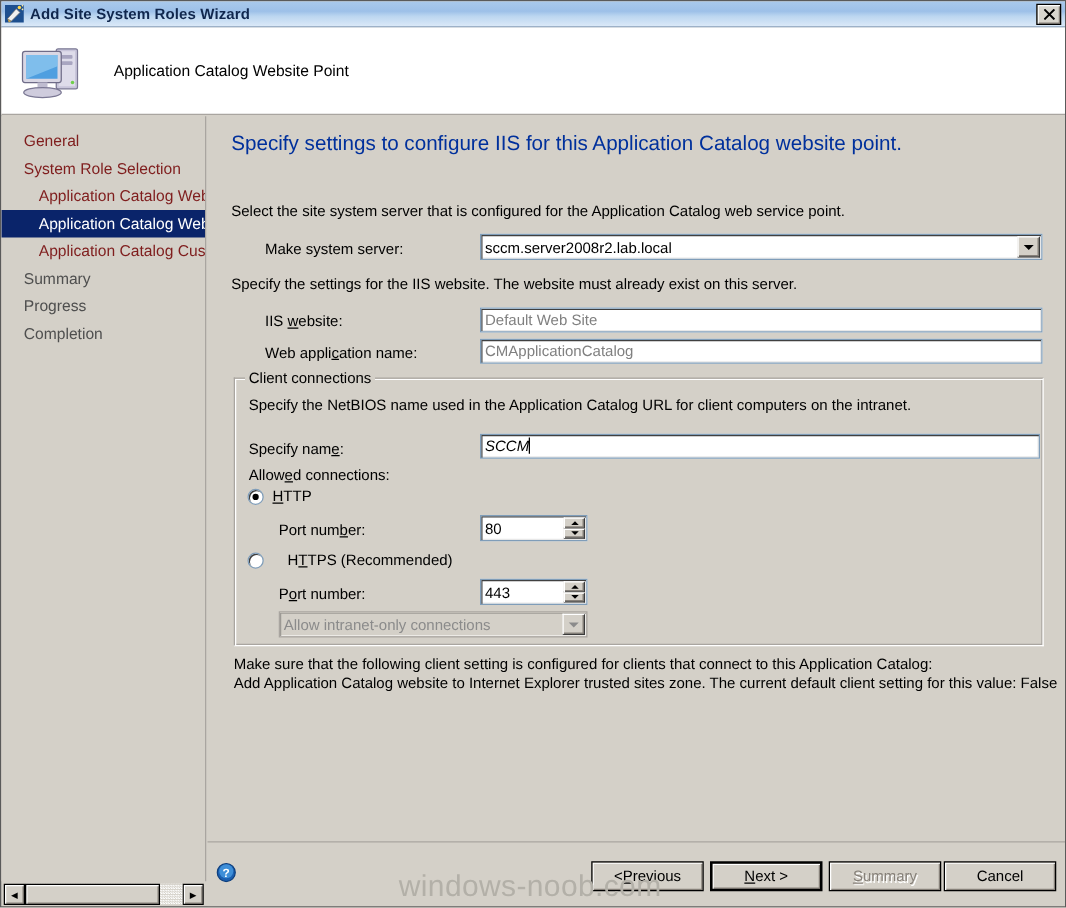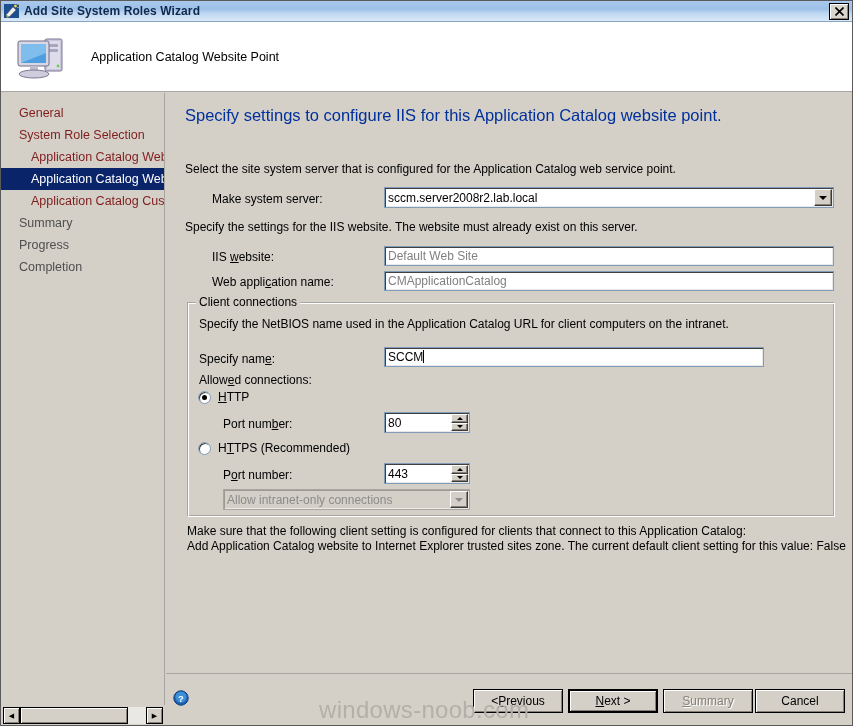--- a/index.html
+++ b/index.html
@@ -362,21 +362,21 @@
 
     <div class="groupbox" style="left:21px; top:209px; width:648px; height:215px;">
       <span class="groupbox-title">Client connections</span>
     </div>
 
     <div class="desc" style="left:33px; top:224px;">Specify the NetBIOS name used in the Application Catalog URL for client computers on the intranet.</div>
 
     <div class="field-label" style="left:33px; top:259px;">
       <span>Specify nam</span><span class="uk">e</span><span>:</span>
     </div>
-    <div class="textbox" style="left:218px; top:254px; width:380px;"><span>SCCM</span><span class="caret"></span></div>
+    <div class="textbox" style="left:218px; top:254px; width:448px;font-style:italic;"><span>SCCM</span><span class="caret"></span></div>
 
     <div class="field-label" style="left:33px; top:280px;">
       <span>Allow</span><span class="uk">e</span><span>d connections:</span>
     </div>
 
     <div class="radio-row" style="left:32px; top:297px;">
       <span class="radio checked"></span>
       <span class="radio-label"><span></span><span class="uk">H</span><span>TTP</span></span>
     </div>
 
@@ -388,21 +388,21 @@
       <span class="spin-btns">
         <span class="spin-btn">
             <span class="arr-up"></span>
           </span>
         <span class="spin-btn">
             <span class="arr-dn"></span>
           </span>
       </span>
     </div>
 
-    <div class="radio-row" style="left:32px; top:348px;">
+    <div class="radio-row" style="left:32px; top:348px;gap:12px;">
       <span class="radio"></span>
       <span class="radio-label"><span>H</span><span class="uk">T</span><span>TPS (Recommended)</span></span>
     </div>
 
     <div class="field-label" style="left:57px; top:375px;">
       <span>P</span><span class="uk">o</span><span>rt number:</span>
     </div>
     <div class="spinner" style="left:218px; top:370px; width:86px;">
       <span class="spinner-text">443</span>
       <span class="spin-btns">

